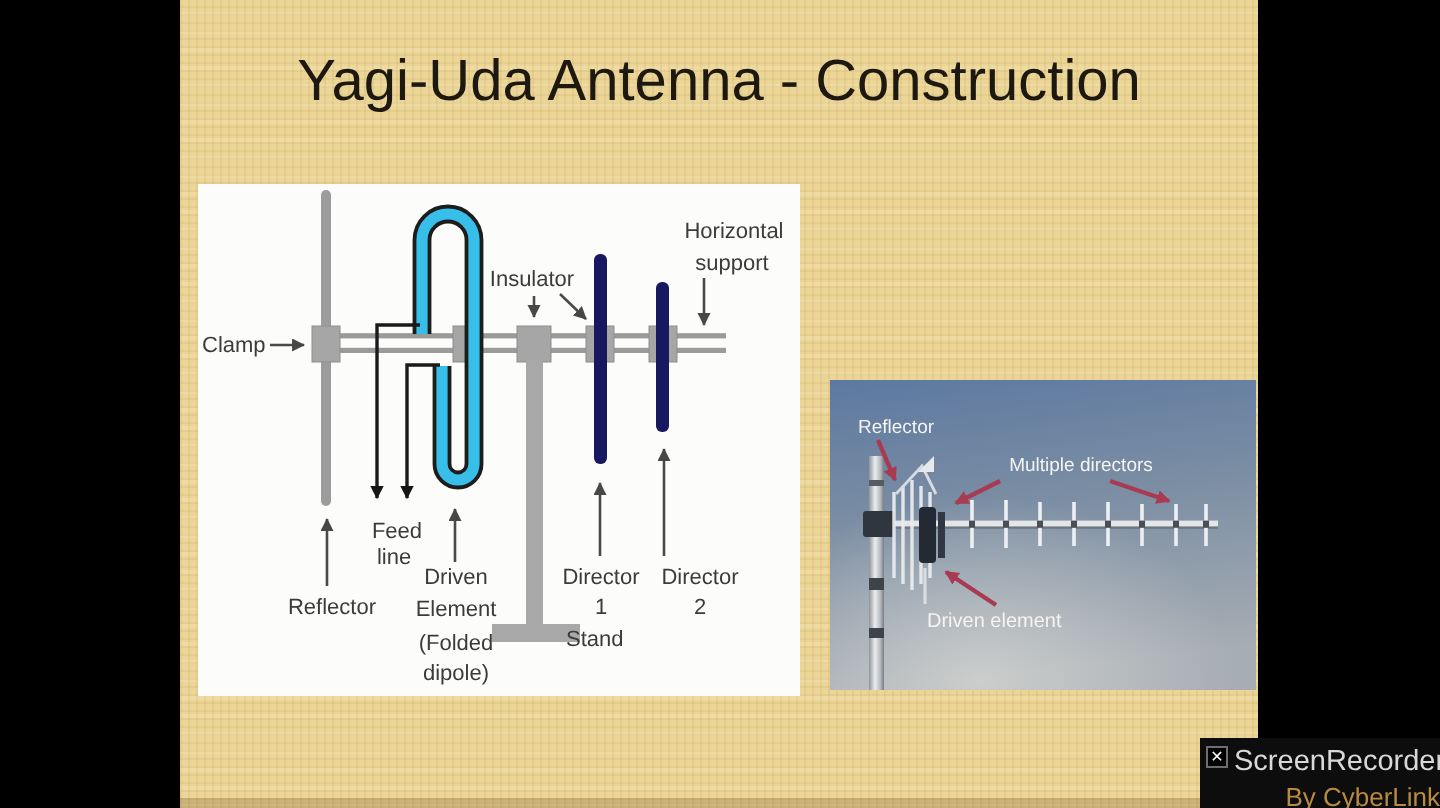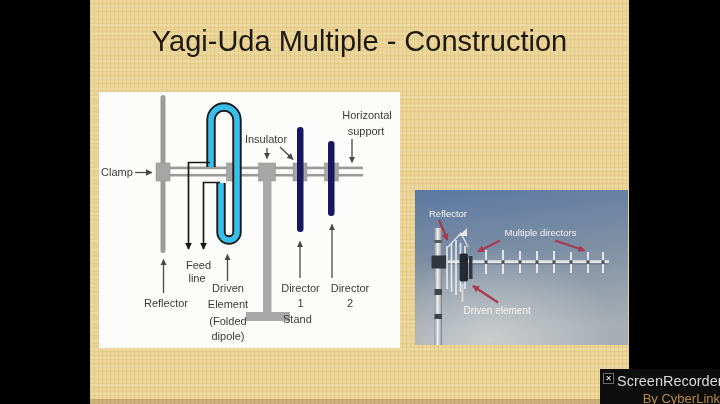--- a/index.html
+++ b/index.html
@@ -30,21 +30,21 @@
   .wm-app{position:absolute;left:17px;top:4px;font-size:14.5px;color:#d8d8d8;white-space:nowrap;}
   .wm-by{position:absolute;right:0;top:22px;font-size:13px;color:#b98a41;white-space:nowrap;}
 </style>
 </head>
 <body>
 
 <div class="stage">
 
   <div class="slide">
 
-    <div class="title">Yagi-Uda Multiple - Construction</div>
+    <div class="title">Yagi-Uda Antenna - Construction</div>
 
     <div class="diagram-box">
       <svg class="dsvg" viewBox="0 0 301 256">
         <defs>
           <marker id="mG" markerWidth="6" markerHeight="6" refX="4.6" refY="2.5" orient="auto">
             <path d="M0,0 L5,2.5 L0,5 Z" fill="#474747"></path>
           </marker>
           <marker id="mB" markerWidth="5" markerHeight="5" refX="3.6" refY="2" orient="auto">
             <path d="M0,0 L4,2 L0,4 Z" fill="#161616"></path>
           </marker>

